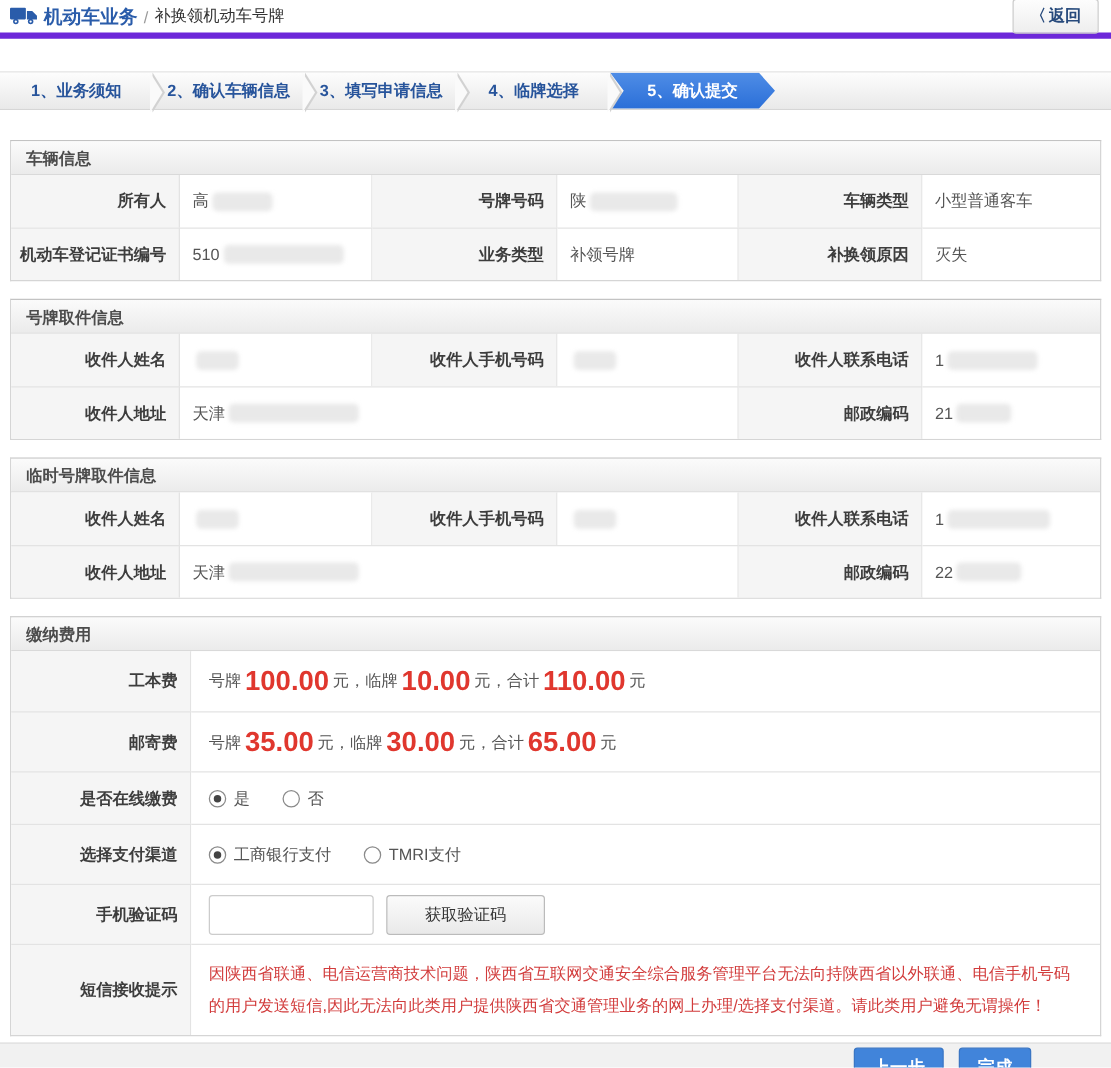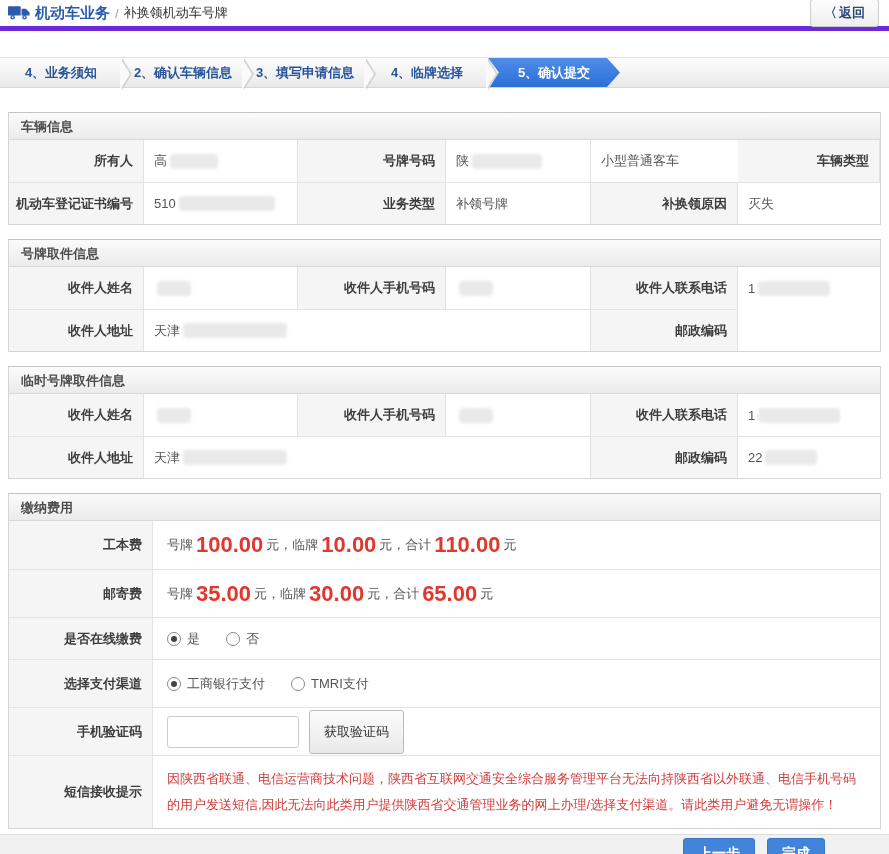--- a/index.html
+++ b/index.html
@@ -56,21 +56,21 @@
   .amt { color:#e0372e; font-weight:bold; font-size:22px; margin:0 3px; }
 
   .radio { width:14px; height:14px; border:1px solid #8a8a8a; border-radius:50%; background:#fff;
     display:inline-block; position:relative; margin-right:6px; vertical-align:-2px; cursor:pointer; }
   .radio.checked::after { content:''; position:absolute; left:3px; top:3px; right:3px; bottom:3px;
     background:#444; border-radius:50%; }
   .opt { display:inline-flex; align-items:center; margin-right:26px; color:#555; cursor:pointer; }
 
   .code-input { width:132px; height:32px; border:1px solid #ccc; border-radius:3px; padding:0 8px;
     font-size:13px; color:#333; outline:none; }
-  .code-btn { margin-left:10px; height:44px; padding:0 14px; font-size:13px; color:#333;
+  .code-btn { margin-left:10px; height:32px; padding:0 30px; font-size:13px; color:#333;
     background:linear-gradient(#fbfbfb,#e9e9e9); border:1px solid #bbb; border-radius:3px; cursor:pointer; }
 
   .notice-val { display:block; padding:10px 16px 10px 14px; color:#d23c3c; font-size:13px; line-height:26px; }
   .notice-lbl { align-items:center; }
 
   
   .footer { margin-top:5px; height:39px; background:#f1f1f1; border-top:1px solid #dedede;
     display:flex; align-items:center; justify-content:flex-end; padding-right:64px; gap:12px; }
   .btn-primary { min-width:57px; padding:6px 14px; background:#4184da; border:1px solid #3a76c4;
     border-radius:3px; color:#fff; font-size:14px; font-weight:bold; cursor:pointer; }
@@ -87,44 +87,44 @@
     <circle cx="19.5" cy="14" r="2.6" fill="#2a5caa"></circle>
       <circle cx="19.5" cy="14" r="1.1" fill="#fff"></circle>
   </svg>
   <span class="app-title">机动车业务</span>
   <span class="crumb-sep">/</span>
   <span class="crumb-sub">补换领机动车号牌</span>
   <button class="back-btn"><span class="chev">〈</span><span>返回</span></button>
 </div>
 
 <div class="tabbar">
-  <div class="step">4、业务须知</div>
+  <div class="step">1、业务须知</div>
   <div class="step">2、确认车辆信息</div>
   <div class="step">3、填写申请信息</div>
   <div class="step">4、临牌选择</div>
   <div class="step active">5、确认提交</div>
 </div>
 
 <div class="section first">
   <div class="sec-head">车辆信息</div>
   <div class="igrid">
     <div class="cell lbl">所有人</div>
     <div class="cell val">
         <span>高</span>
         <span class="redact" style="width:48px"></span>
       </div>
     <div class="cell lbl">号牌号码</div>
     <div class="cell val">
         <span>陕</span>
         <span class="redact" style="width:70px"></span>
       </div>
+    <div class="cell lbl">车辆类型</div>
     <div class="cell val last">
         <span>小型普通客车</span>
       </div>
-    <div class="cell lbl">车辆类型</div>
 
     <div class="cell lbl rt">机动车登记证书编号</div>
     <div class="cell val rt">
         <span>510</span>
         <span class="redact" style="width:96px"></span>
       </div>
     <div class="cell lbl rt">业务类型</div>
     <div class="cell val rt">
         <span>补领号牌</span>
       </div>
@@ -151,20 +151,24 @@
         <span>1</span>
         <span class="redact" style="width:72px"></span>
       </div>
 
     <div class="cell lbl rt">收件人地址</div>
     <div class="cell val rt span3">
         <span>天津</span>
         <span class="redact" style="width:104px"></span>
       </div>
     <div class="cell lbl rt">邮政编码</div>
+    <div class="cell val rt last">
+        <span>21</span>
+        <span class="redact" style="width:44px"></span>
+      </div>
   </div>
 </div>
 
 <div class="section">
   <div class="sec-head">临时号牌取件信息</div>
   <div class="igrid">
     <div class="cell lbl">收件人姓名</div>
     <div class="cell val">
         <span class="redact" style="width:34px"></span>
       </div>

